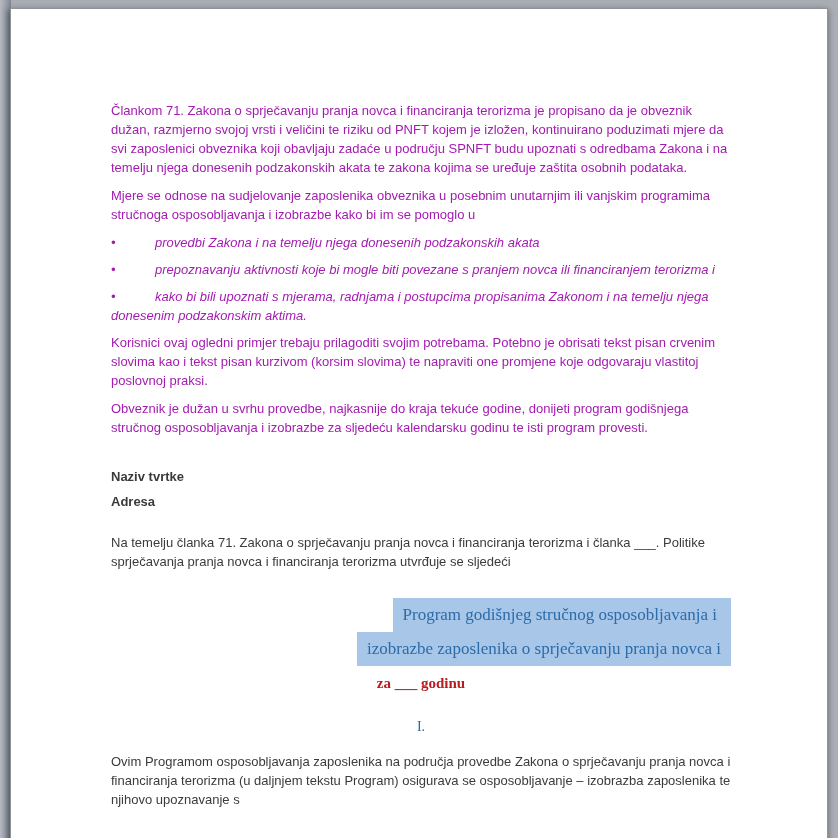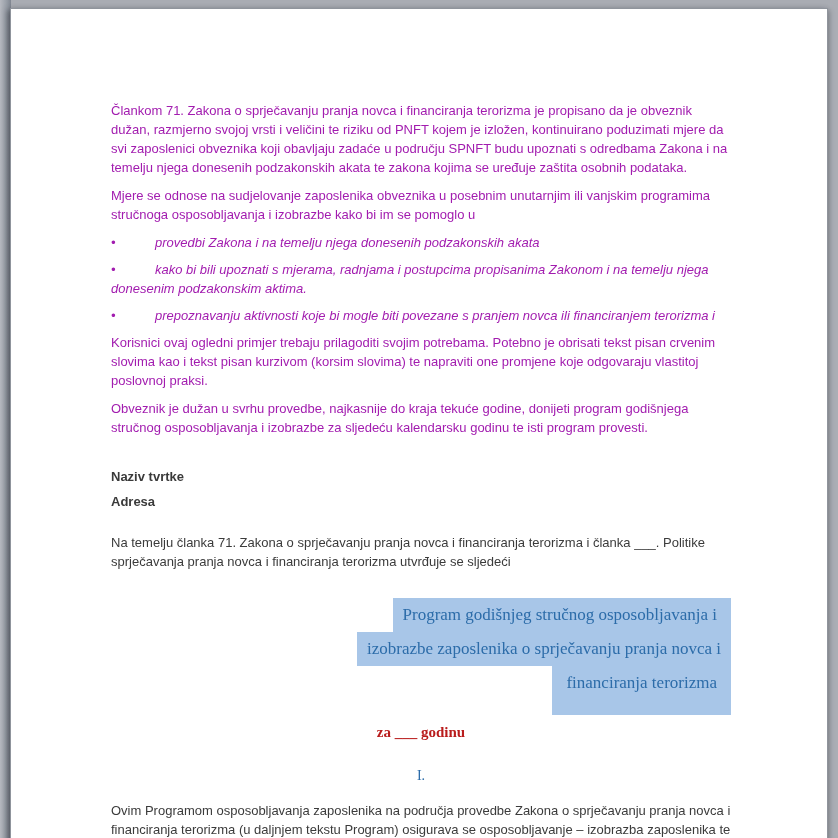--- a/index.html
+++ b/index.html
@@ -60,39 +60,38 @@
 
 <div class="page">
   <div class="doc">
 
     <p class="red">Člankom 71. Zakona o sprječavanju pranja novca i financiranja terorizma je propisano da je obveznik dužan, razmjerno svojoj vrsti i veličini te riziku od PNFT kojem je izložen, kontinuirano poduzimati mjere da svi zaposlenici obveznika koji obavljaju zadaće u području SPNFT budu upoznati s odredbama Zakona i na temelju njega donesenih podzakonskih akata te zakona kojima se uređuje zaštita osobnih podataka.</p>
 
     <p class="red">Mjere se odnose na sudjelovanje zaposlenika obveznika u posebnim unutarnjim ili vanjskim programima stručnoga osposobljavanja i izobrazbe kako bi im se pomoglo u</p>
 
     <p class="red bullet"><span class="bullet-glyph">•</span><span>provedbi Zakona i na temelju njega donesenih podzakonskih akata</span></p>
 
+    <p class="red bullet"><span class="bullet-glyph">•</span><span>prepoznavanju aktivnosti koje bi mogle biti povezane s pranjem novca ili financiranjem terorizma i</span></p>
+
     <p class="red bullet"><span class="bullet-glyph">•</span><span>kako bi bili upoznati s mjerama, radnjama i postupcima propisanima Zakonom i na temelju njega donesenim podzakonskim aktima.</span></p>
-
-    <p class="red bullet"><span class="bullet-glyph">•</span><span>prepoznavanju aktivnosti koje bi mogle biti povezane s pranjem novca ili financiranjem terorizma i</span></p>
 
     <p class="red">Korisnici ovaj ogledni primjer trebaju prilagoditi svojim potrebama. Potebno je obrisati tekst pisan crvenim slovima kao i tekst pisan kurzivom (korsim slovima) te napraviti one promjene koje odgovaraju vlastitoj poslovnoj praksi.</p>
 
     <p class="red">Obveznik je dužan u svrhu provedbe, najkasnije do kraja tekuće godine, donijeti program godišnjega stručnog osposobljavanja i izobrazbe za sljedeću kalendarsku godinu te isti program provesti.</p>
 
     <div class="company">
       <p>Naziv tvrtke</p>
       <p>Adresa</p>
     </div>
 
     <p class="intro">Na temelju članka 71. Zakona o sprječavanju pranja novca i financiranja terorizma i članka ___. Politike sprječavanja pranja novca i financiranja terorizma utvrđuje se sljedeći</p>
 
     <div class="title-block">
       <div class="title-line"><span class="hl hl-1">Program godišnjeg stručnog osposobljavanja i</span></div>
       <div class="title-line"><span class="hl hl-2">izobrazbe zaposlenika o sprječavanju pranja novca i</span></div>
-      <div class="title-line"><span class="hl hl-3">financiranja terorizma</span></div>
     </div>
 
     <div class="subtitle">za ___ godinu</div>
 
     <div class="section-num">I.</div>
 
     <p class="body-par">Ovim Programom osposobljavanja zaposlenika na područja provedbe Zakona o sprječavanju pranja novca i financiranja terorizma (u daljnjem tekstu Program) osigurava se osposobljavanje – izobrazba zaposlenika te njihovo upoznavanje s</p>
 
   </div>
 </div>

